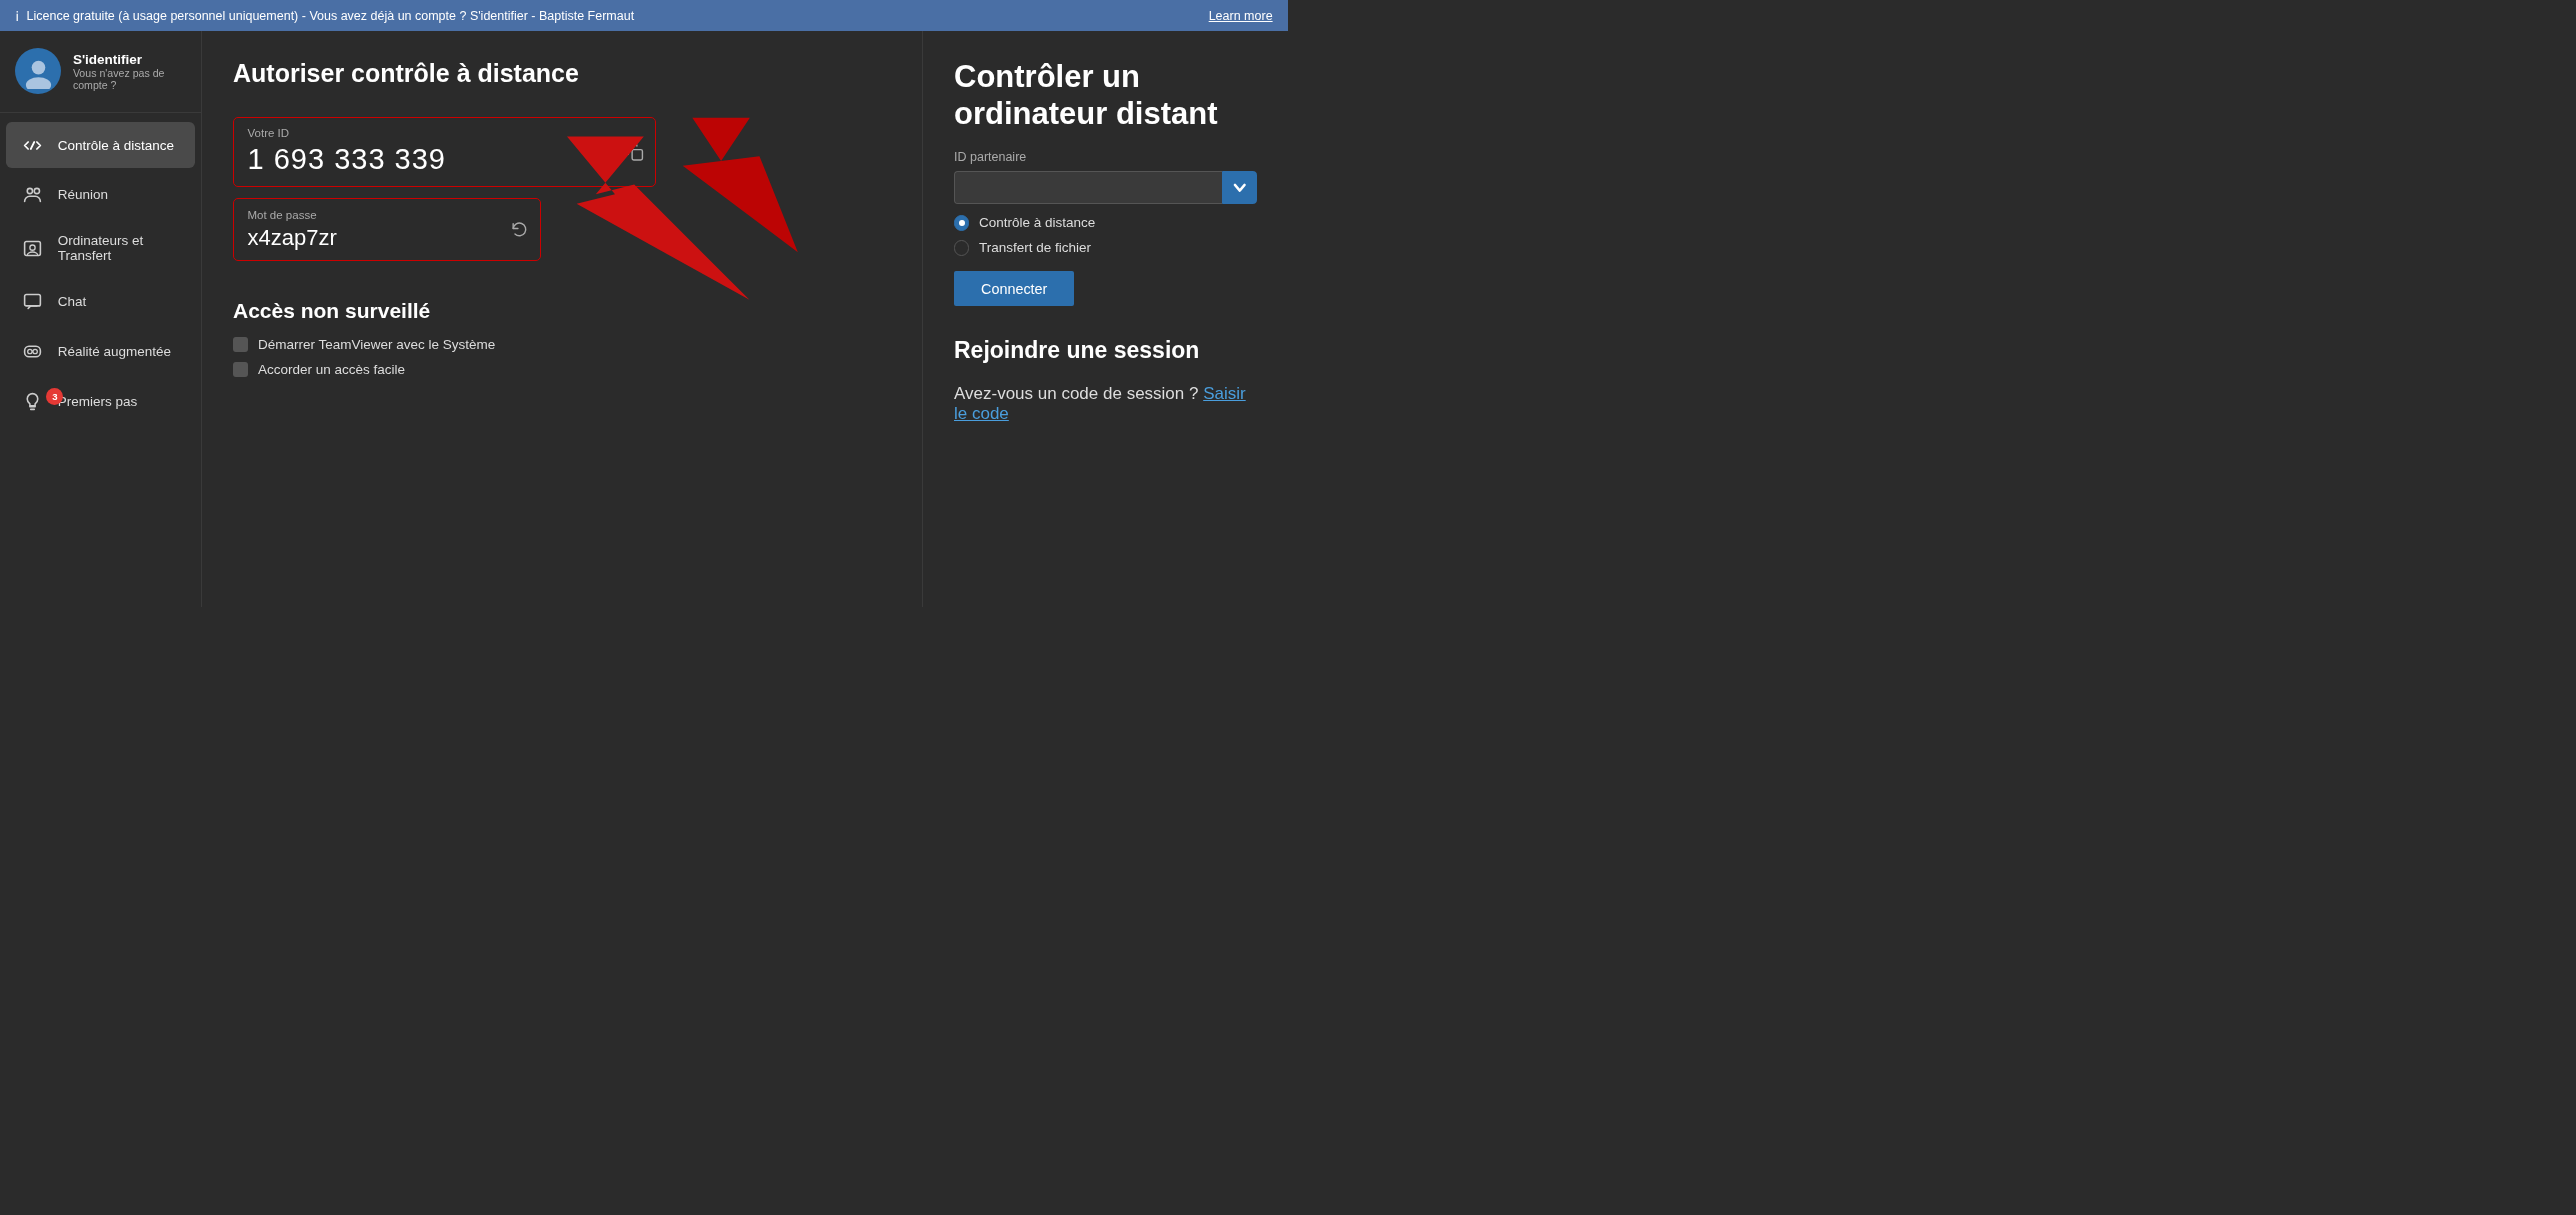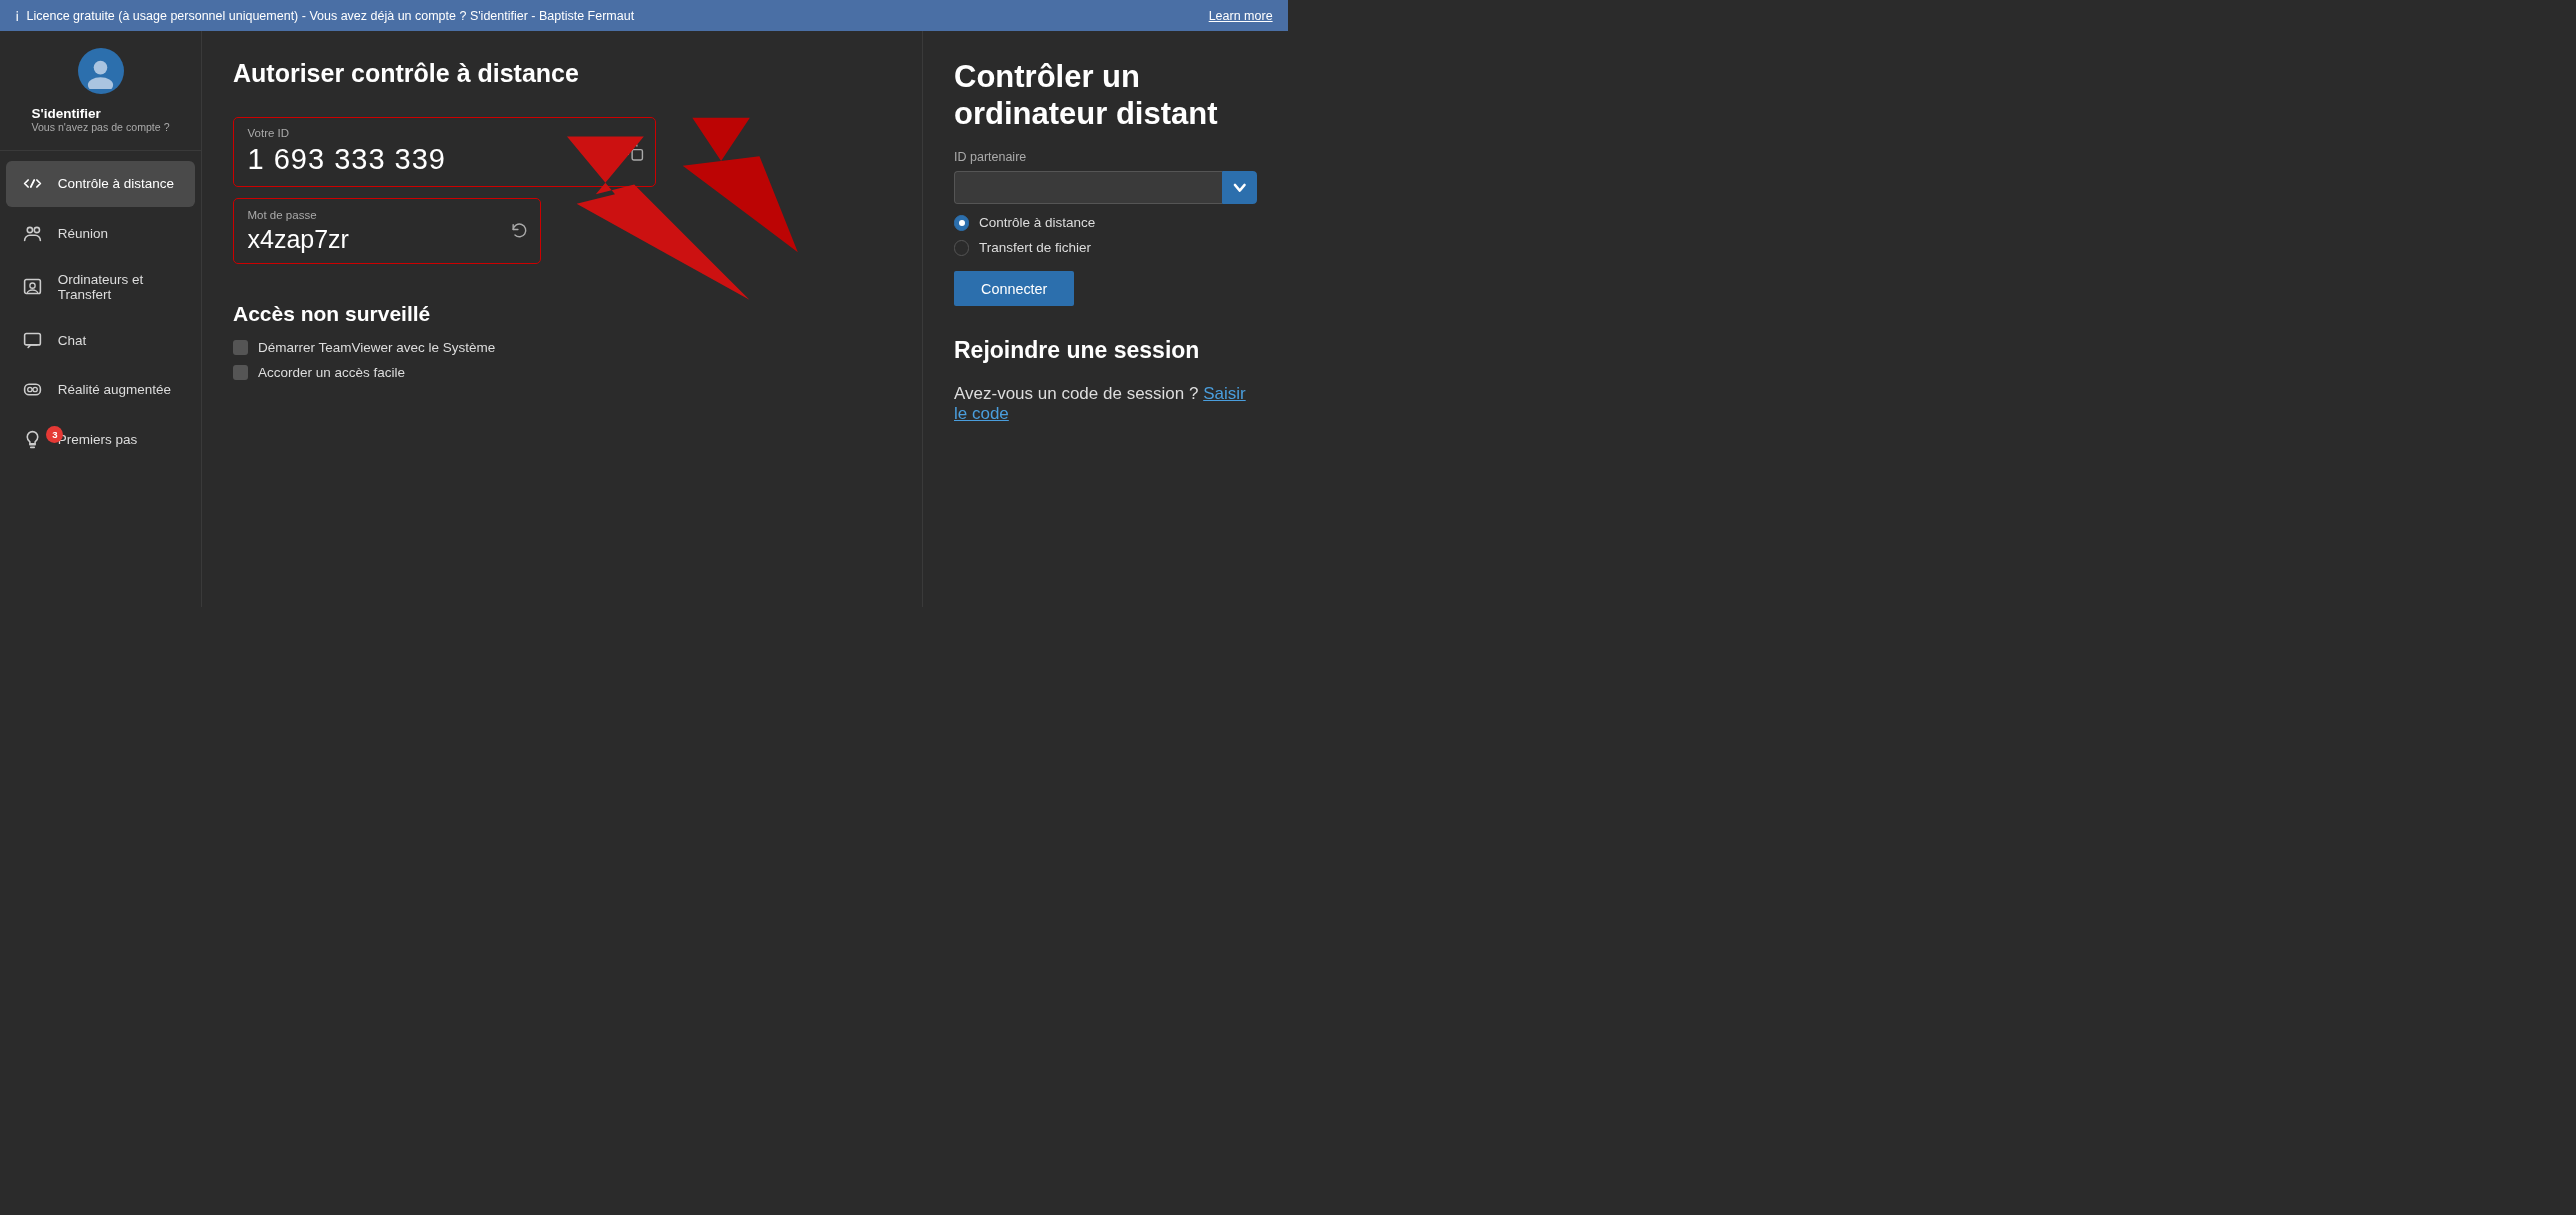--- a/index.html
+++ b/index.html
@@ -53,21 +53,20 @@
       flex-shrink: 0;
       border-right: 1px solid #3a3a3a;
     }
 
     .user-profile {
       display: flex;
       align-items: center;
       gap: 11.5px;
       padding: 17.3px 15.4px;
       border-bottom: 1px solid #3a3a3a;
-      flex-direction: column;
     }
 
     .avatar {
       width: 46px;
       height: 46px;
       border-radius: 50%;
       background: #2c6fad;
       display: flex;
       align-items: center;
       justify-content: center;
@@ -201,21 +200,21 @@
     }
 
     .id-value {
       font-size: 29px;
       font-weight: 300;
       color: #ffffff;
       letter-spacing: 1px;
     }
 
     .password-value {
-      font-size: 25px;
+      font-size: 22px;
       font-weight: 300;
       color: #ffffff;
     }
 
     .id-action-btn {
       position: absolute;
       right: 11.5px;
       top: 50%;
       transform: translateY(-50%);
       background: none;

